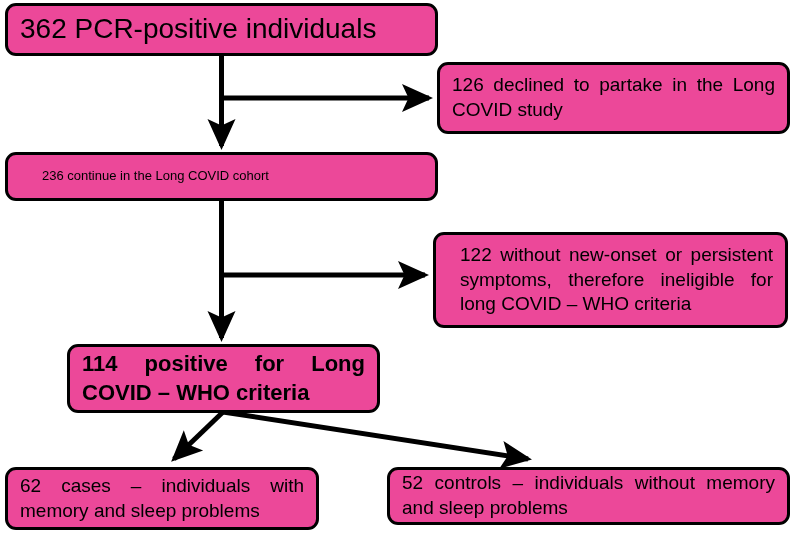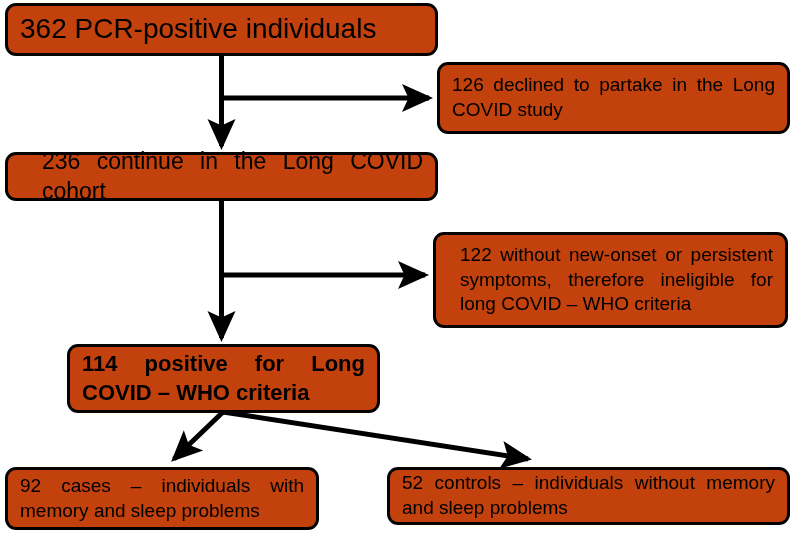--- a/index.html
+++ b/index.html
@@ -14,21 +14,21 @@
     background: #ffffff;
     font-family: "Liberation Sans", sans-serif;
     color: #000000;
     overflow: hidden;
   }
   .node {
     position: absolute;
     box-sizing: border-box;
     border: 3px solid #000000;
     border-radius: 11px;
-    background: #c2410c;
+    background: #ec4899;
     display: flex;
     align-items: center;
     z-index: 2;
   }
   .node-text {
     display: block;
     width: 100%;
     padding: 0 12px;
     line-height: 1.30;
     text-align: justify;
@@ -38,21 +38,21 @@
     hyphens: none;
   }
   
   #node-pcr-positive      { left: 5px;   top: 3px;   width: 433px; height: 53px; }
   #node-pcr-positive .node-text { font-size: 28px; }
 
   #node-declined          { left: 437px; top: 62px;  width: 353px; height: 72px; }
   #node-declined .node-text { font-size: 19px; }
 
   #node-continue-cohort   { left: 5px;   top: 152px; width: 433px; height: 49px; }
-  #node-continue-cohort .node-text { font-size: 23px; padding-left: 34px; }
+  #node-continue-cohort .node-text { font-size: 13px; padding-left: 34px; }
 
   #node-ineligible        { left: 433px; top: 232px; width: 355px; height: 96px; padding-left: 12px; }
   #node-ineligible .node-text { font-size: 19px; }
 
   #node-positive-who      { left: 67px;  top: 344px; width: 313px; height: 69px; }
   #node-positive-who .node-text { font-size: 22px; font-weight: bold; }
 
   #node-cases             { left: 5px;   top: 467px; width: 314px; height: 63px; }
   #node-cases .node-text  { font-size: 19px; }
 
@@ -118,20 +118,20 @@
 
   <div class="node" id="node-ineligible">
     <span class="node-text">122 without new-onset or persistent symptoms, therefore ineligible for long COVID – WHO criteria</span>
   </div>
 
   <div class="node" id="node-positive-who">
     <span class="node-text">114 positive for Long COVID – WHO criteria</span>
   </div>
 
   <div class="node" id="node-cases">
-    <span class="node-text">92 cases – individuals with memory and sleep problems</span>
+    <span class="node-text">62 cases – individuals with memory and sleep problems</span>
   </div>
 
   <div class="node" id="node-controls">
     <span class="node-text">52 controls – individuals without memory and sleep problems</span>
   </div>
 
 </div>
 
 </body></html>

